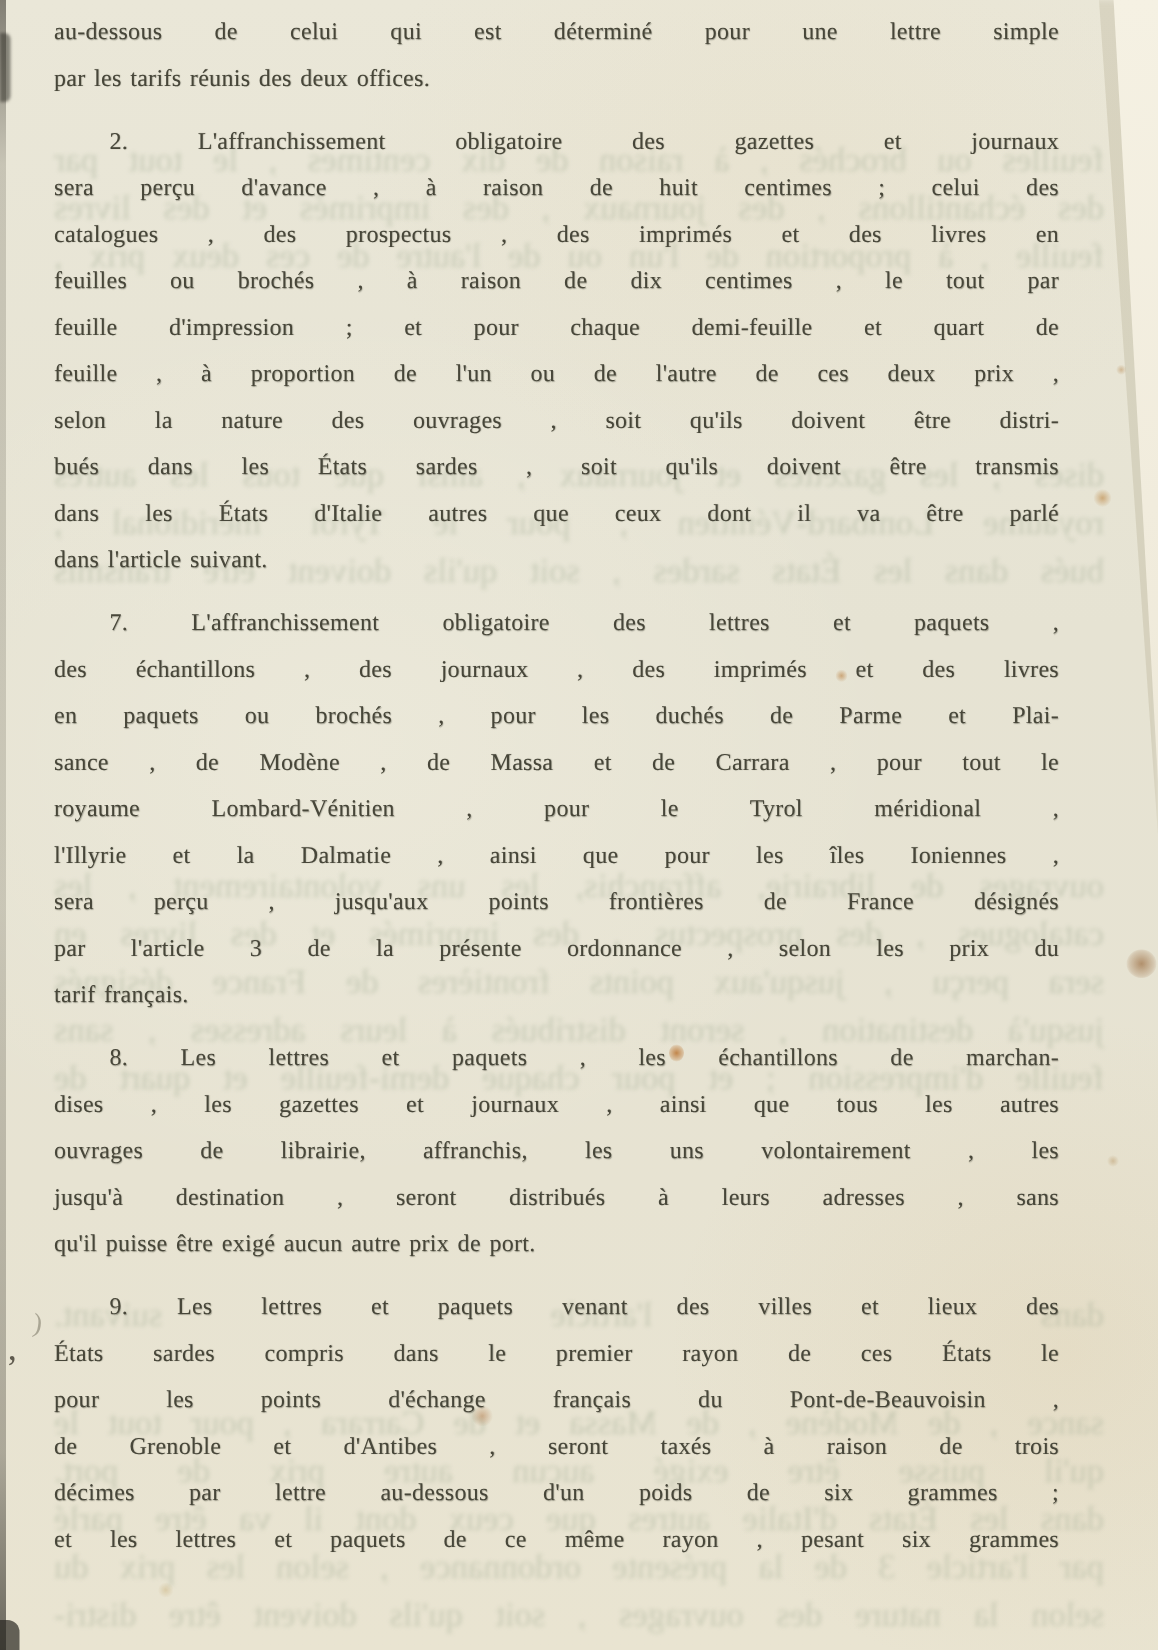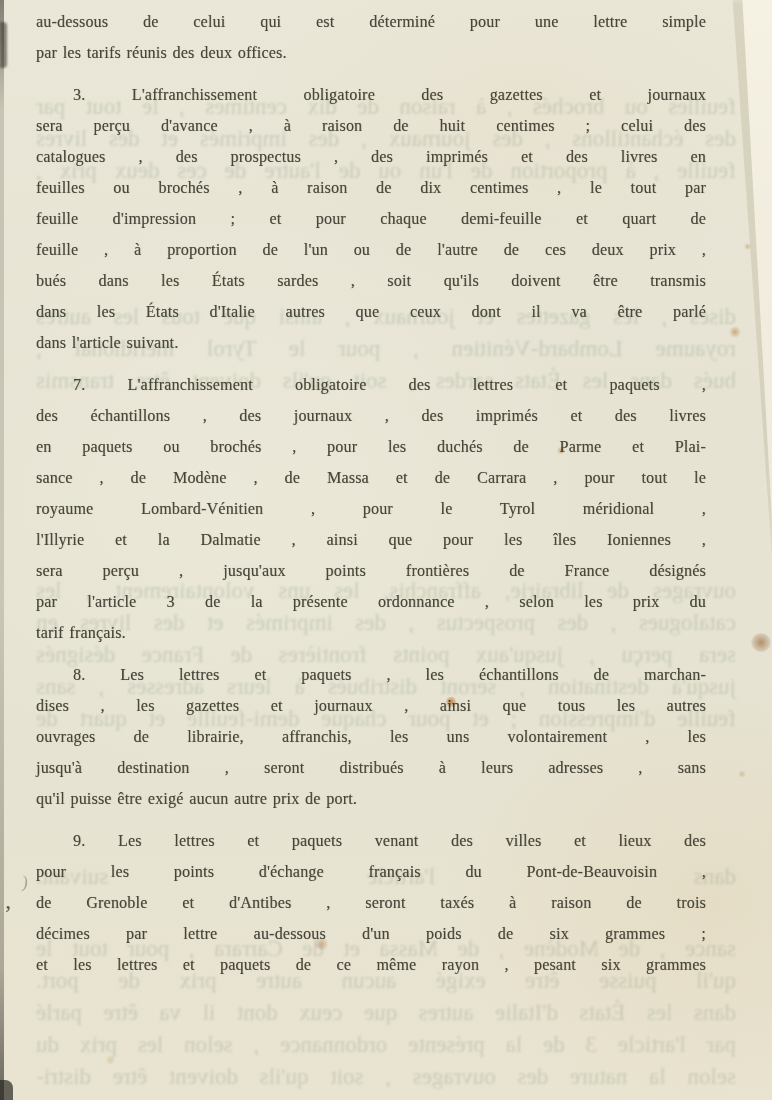--- a/index.html
+++ b/index.html
@@ -125,26 +125,27 @@
   </div>
 
   <div class="textblock">
 
     <div class="para">
       <div class="line">au-dessous de celui qui est déterminé pour une lettre simple</div>
       <div class="line endpara">par les tarifs réunis des deux offices.</div>
     </div>
 
     <div class="para">
-      <div class="line indent">3. L'affranchissement obligatoire des gazettes et journaux</div>
+      <div class="line indent">2. L'affranchissement obligatoire des gazettes et journaux</div>
       <div class="line">sera perçu d'avance , à raison de huit centimes ; celui des</div>
       <div class="line">catalogues , des prospectus , des imprimés et des livres en</div>
       <div class="line">feuilles ou brochés , à raison de dix centimes , le tout par</div>
       <div class="line">feuille d'impression ; et pour chaque demi-feuille et quart de</div>
       <div class="line">feuille , à proportion de l'un ou de l'autre de ces deux prix ,</div>
+      <div class="line">selon la nature des ouvrages , soit qu'ils doivent être distri-</div>
       <div class="line">bués dans les États sardes , soit qu'ils doivent être transmis</div>
       <div class="line">dans les États d'Italie autres que ceux dont il va être parlé</div>
       <div class="line endpara">dans l'article suivant.</div>
     </div>
 
     <div class="para">
       <div class="line indent">7. L'affranchissement obligatoire des lettres et paquets ,</div>
       <div class="line">des échantillons , des journaux , des imprimés et des livres</div>
       <div class="line">en paquets ou brochés , pour les duchés de Parme et Plai-</div>
       <div class="line">sance , de Modène , de Massa et de Carrara , pour tout le</div>
@@ -158,20 +159,21 @@
     <div class="para">
       <div class="line indent">8. Les lettres et paquets , les échantillons de marchan-</div>
       <div class="line">dises , les gazettes et journaux , ainsi que tous les autres</div>
       <div class="line">ouvrages de librairie, affranchis, les uns volontairement , les</div>
       <div class="line">jusqu'à destination , seront distribués à leurs adresses , sans</div>
       <div class="line endpara">qu'il puisse être exigé aucun autre prix de port.</div>
     </div>
 
     <div class="para">
       <div class="line indent">9. Les lettres et paquets venant des villes et lieux des</div>
+      <div class="line">États sardes compris dans le premier rayon de ces États le</div>
       <div class="line">pour les points d'échange français du Pont-de-Beauvoisin ,</div>
       <div class="line">de Grenoble et d'Antibes , seront taxés à raison de trois</div>
       <div class="line">décimes par lettre au-dessous d'un poids de six grammes ;</div>
       <div class="line">et les lettres et paquets de ce même rayon , pesant six grammes</div>
     </div>
 
   </div>
 
   <div class="edge-seam"></div>
   <div class="edge-strip"></div>

